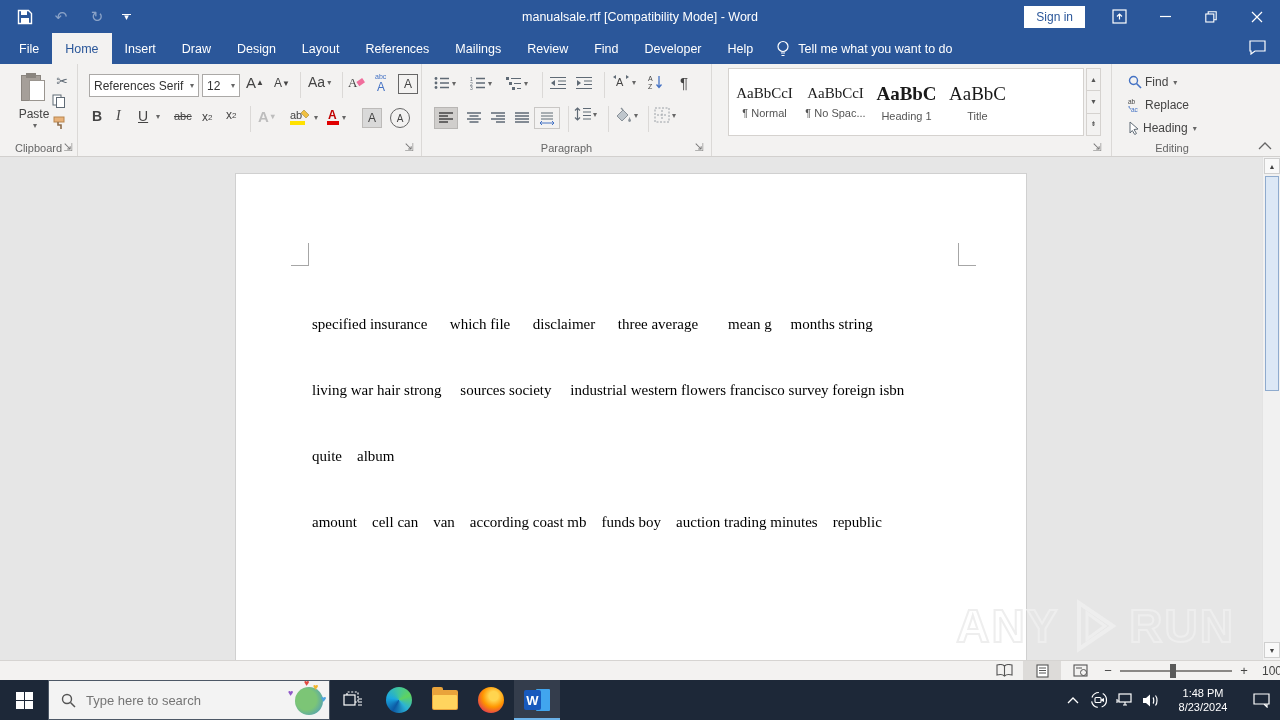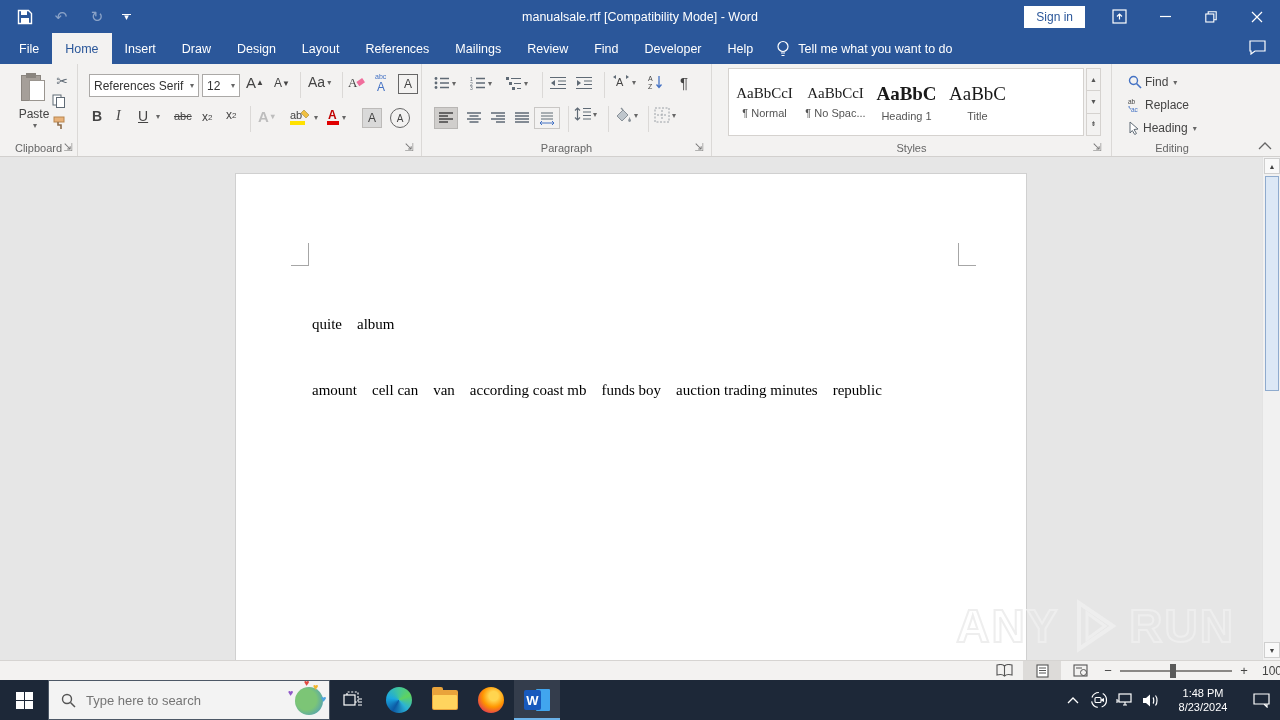--- a/index.html
+++ b/index.html
@@ -417,21 +417,20 @@
           <div class="stsample t">AaBbC</div>
           <div class="stname">Title</div>
         </div>
       </div>
       <div class="gscroll">
         <div class="gsbtn">▲</div>
         <div class="gsbtn">▼</div>
         <div class="gsbtn">⇟</div>
       </div>
       <div class="launcher" style="right:8px;">⇲</div>
-      <div class="grp-label">Styles</div>
     </div>
 
     <div class="group" style="left:1112px;width:120px;border-right:none;">
       <div class="edrow" style="top:8px;">
         <svg class="icn" width="14" height="14" viewBox="0 0 14 14">
             <circle cx="5.5" cy="5.5" r="4" fill="none" stroke="#4472c4" stroke-width="1.4"></circle>
             <line x1="8.5" y1="8.5" x2="13" y2="13" stroke="#4472c4" stroke-width="1.6"></line>
           </svg>
         <span>Find</span>
           <span class="caret">▾</span>
@@ -459,20 +458,22 @@
           <path d="M1 7l6-6 6 6" fill="none" stroke="#666" stroke-width="1.3"></path>
         </svg>
     </div>
   </div>
 
   <div class="docarea">
     <div class="page">
       <div class="cropmark cm-left"></div>
       <div class="cropmark cm-right"></div>
       <div class="doctext">
+        <div>specified insurance      which file      disclaimer      three average        mean g     months string</div>
+        <div>living war hair strong     sources society     industrial western flowers francisco survey foreign isbn</div>
         <div>quite    album</div>
         <div>amount    cell can    van    according coast mb    funds boy    auction trading minutes    republic</div>
       </div>
     </div>
 
     <div class="watermark">
       <span>ANY</span>
       <svg class="wm-play" viewBox="0 0 58 58">
           <path d="M14 6l34 23-34 23z" fill="none" stroke="#eeeeee" stroke-width="4"></path>
           <path d="M22 16l18 13-18 13z" fill="none" stroke="#eeeeee" stroke-width="3"></path>

